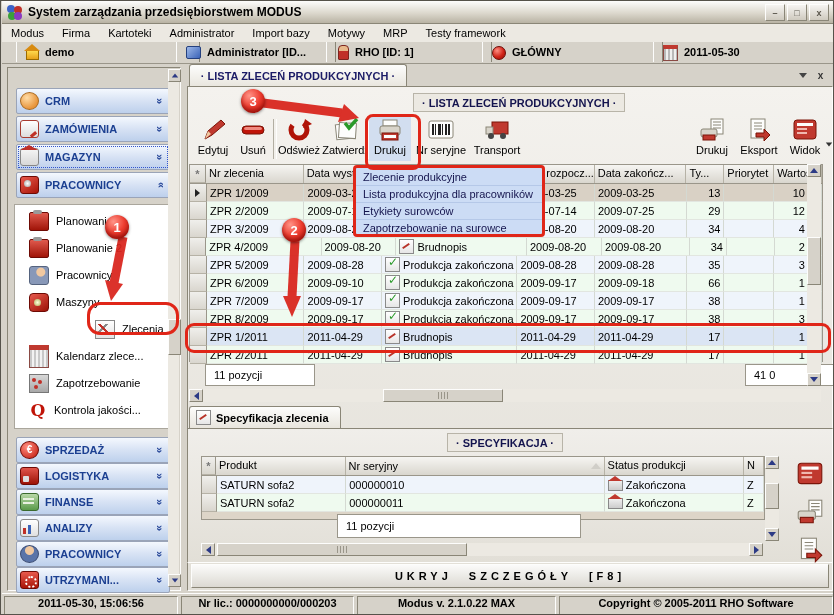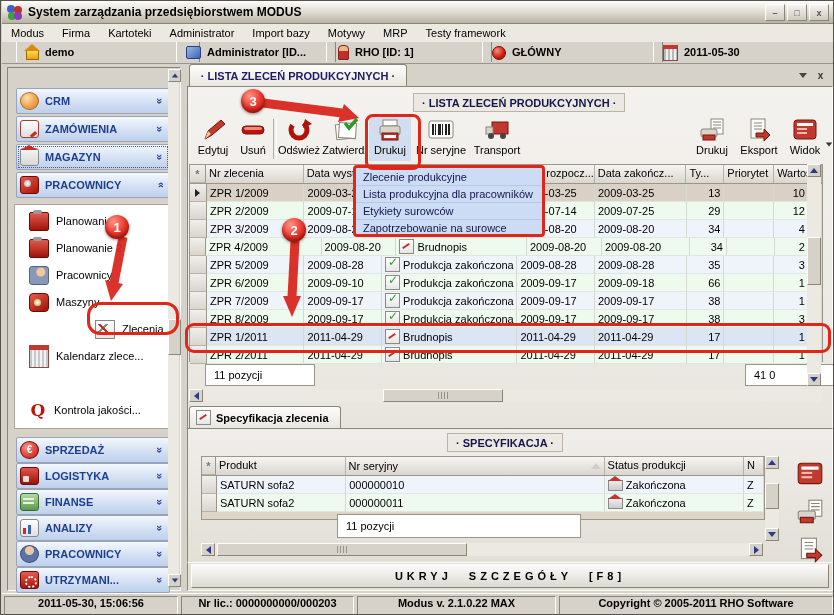--- a/index.html
+++ b/index.html
@@ -266,20 +266,24 @@
         <span>Maszyny</span>
         </div>
       <div class="pitem" style="left:80px;top:113px">
         <span class="pi pi-zlec"></span>
         <span>Zlecenia</span>
         </div>
       <div class="pitem" style="left:14px;top:140px">
         <span class="pi pi-kal"></span>
         <span>Kalendarz zlece...</span>
         </div>
+      <div class="pitem" style="left:14px;top:167px">
+        <span class="pi pi-zap"></span>
+        <span>Zapotrzebowanie</span>
+        </div>
       <div class="pitem" style="left:14px;top:194px">
         <span class="pi pi-q">Q</span>
         <span>Kontrola jakości...</span>
         </div>
     </div>
 
     <div class="sect" style="top:369px">
       <span class="si si-sprz">€</span>
       <span class="sect-l">SPRZEDAŻ</span>
       <span class="chev">»</span>

